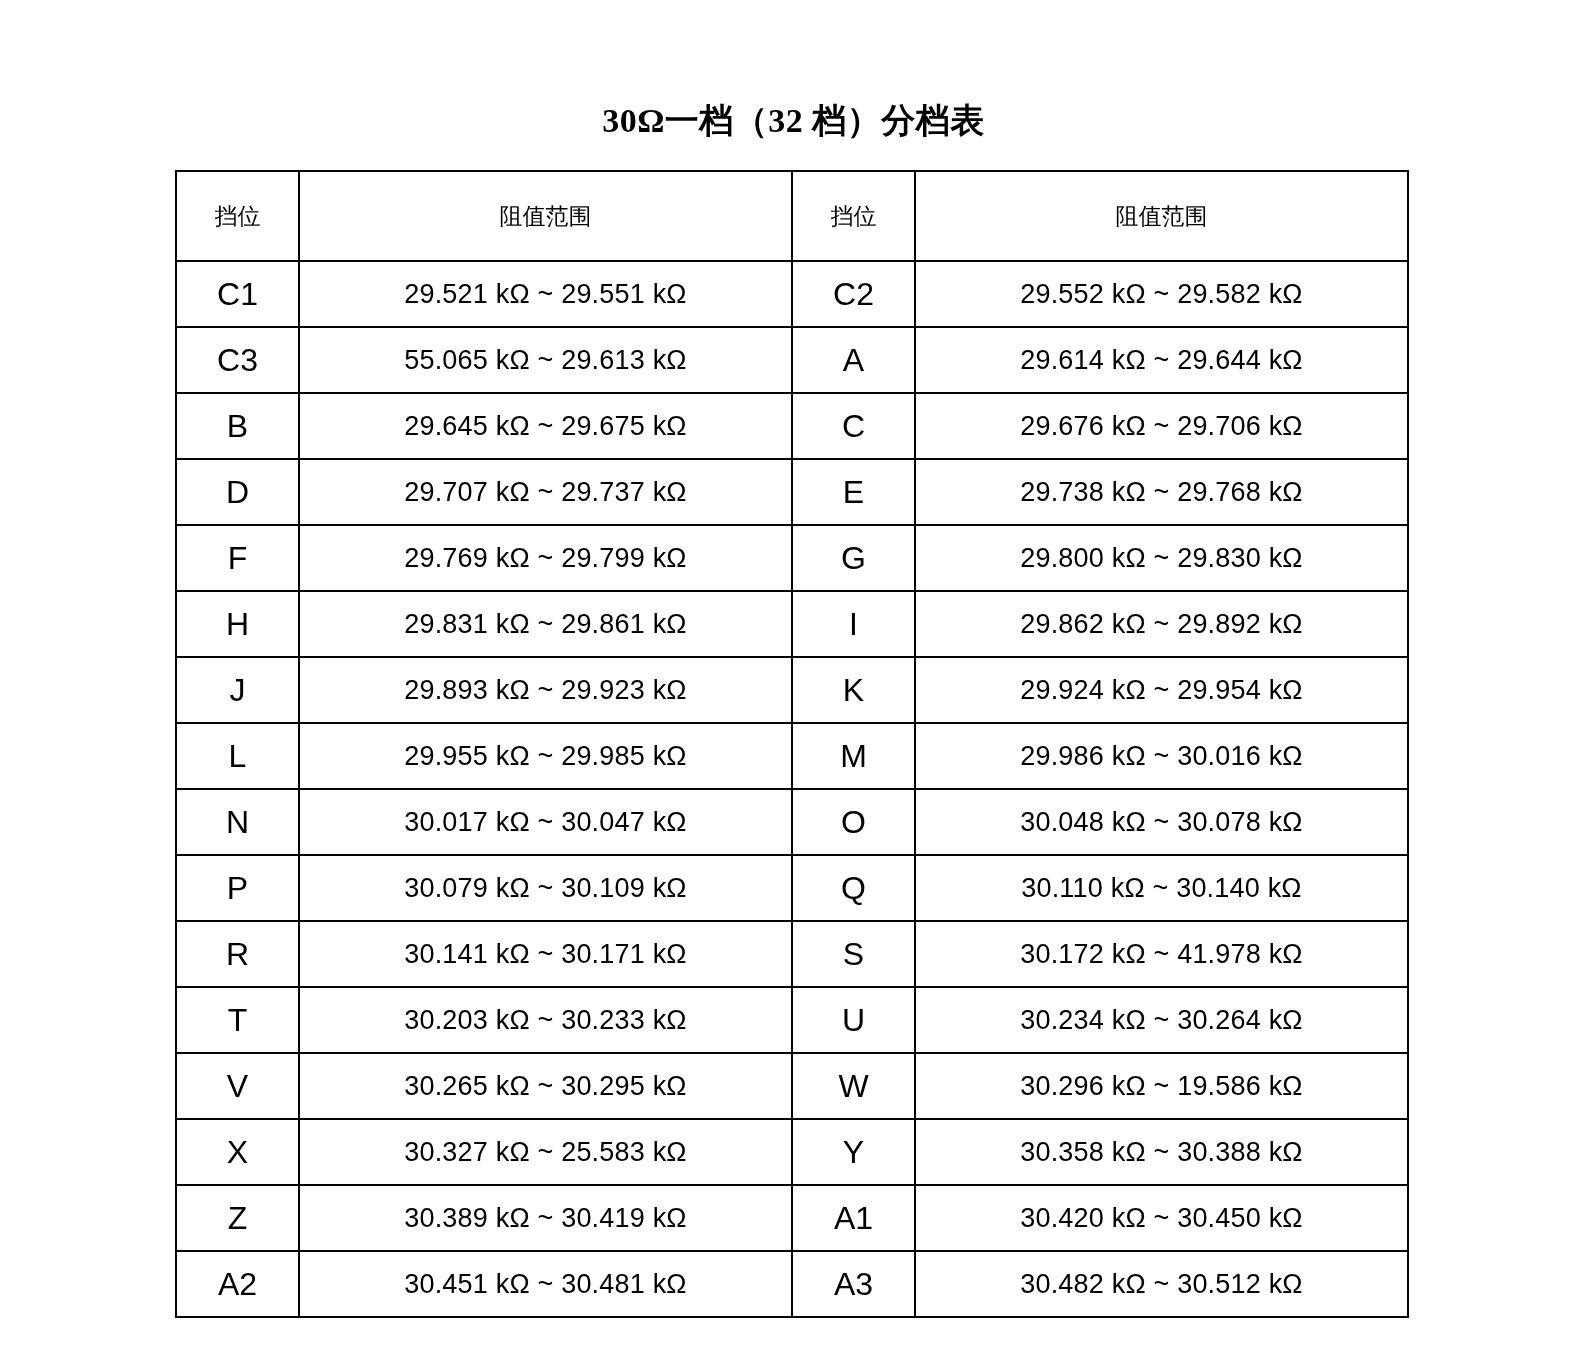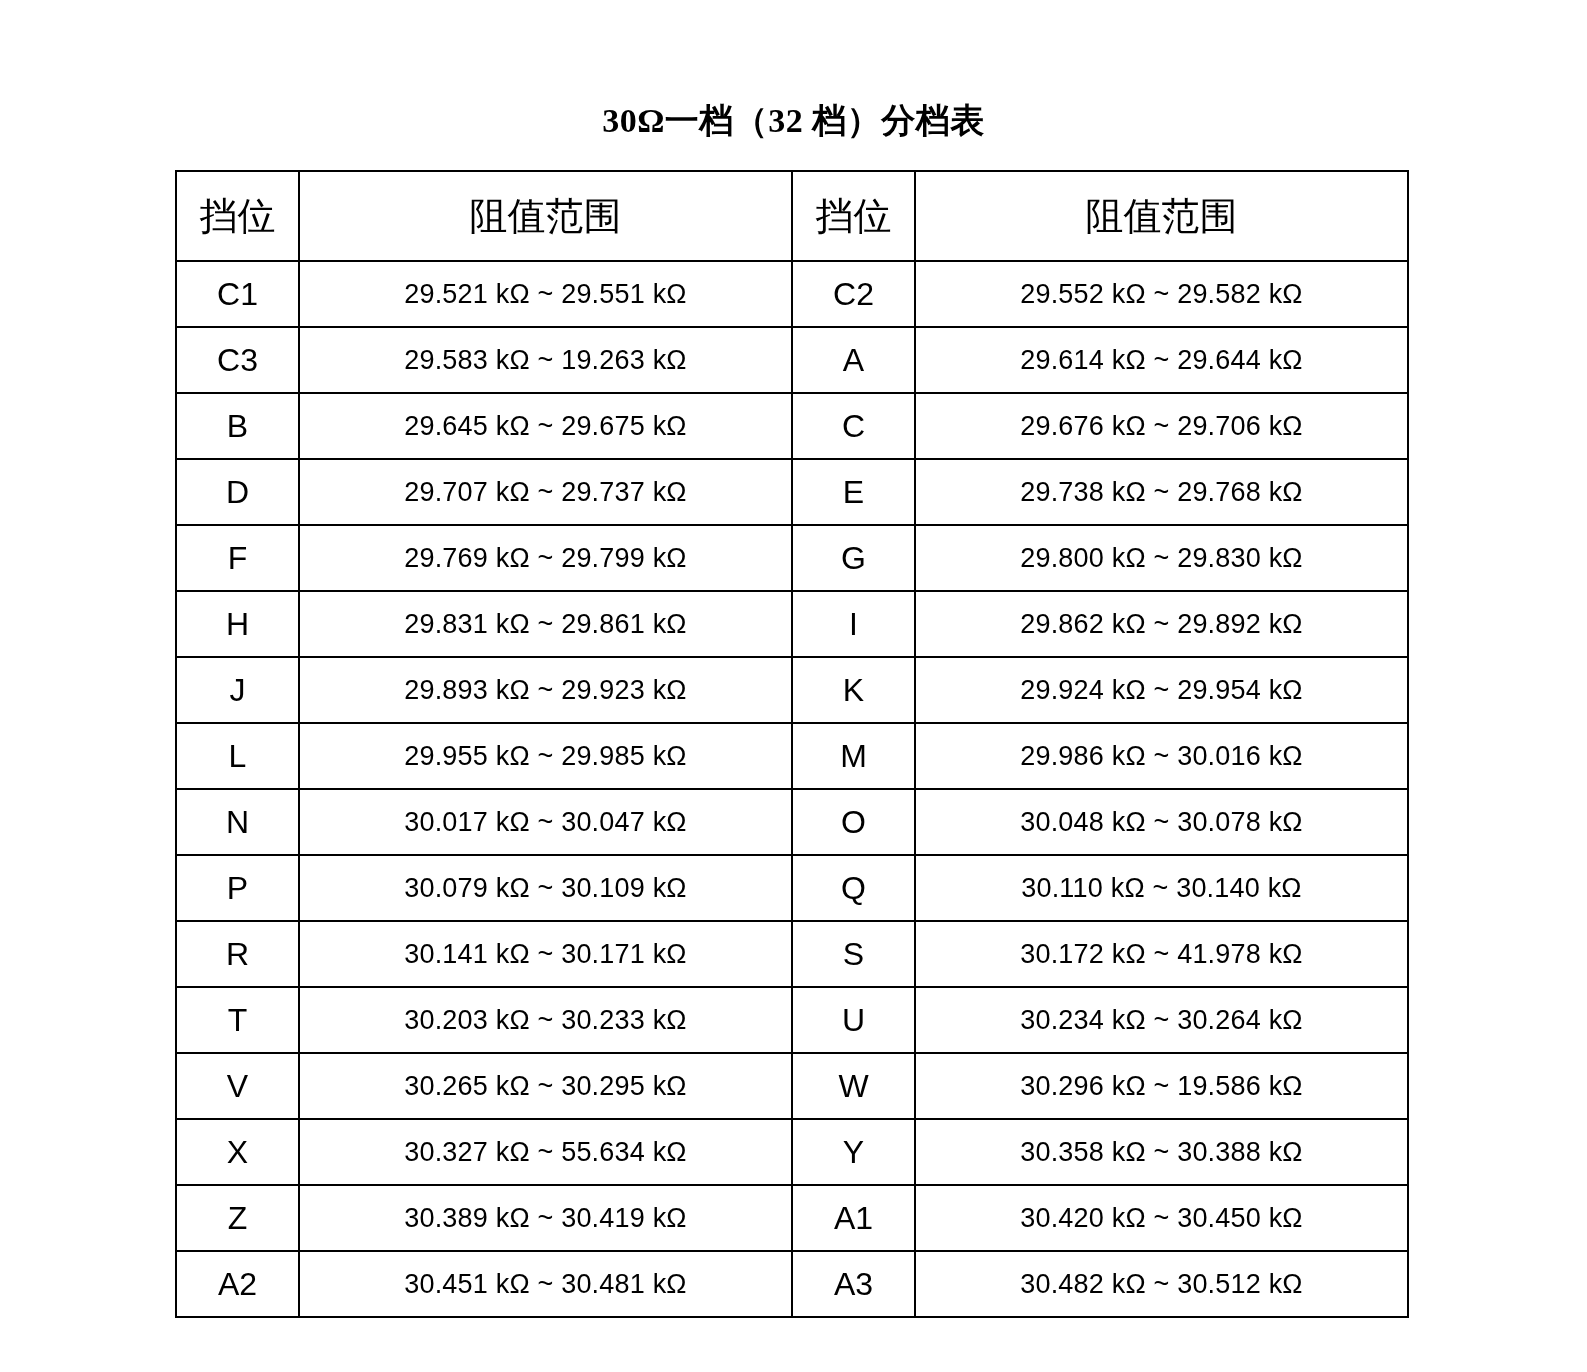--- a/index.html
+++ b/index.html
@@ -49,21 +49,21 @@
     vertical-align: middle;
     font-weight: normal;
     padding: 0;
   }
   col.c-grade { width: 123px; }
   col.c-range { width: 493px; }
 
   .head-row th {
     height: 88px;
     font-family: "Liberation Serif", serif;
-    font-size: 38px;
+    font-size: 23px;
   }
   .body-row td {
     height: 64px;
     font-size: 27px;
     font-family: "Liberation Sans", sans-serif;
   }
   .body-row td.grade-cell {
     font-size: 32px;
   }
   .body-row td.range-cell {
@@ -97,21 +97,21 @@
       </thead>
       <tbody id="table-body">
           <tr class="body-row">
             <td class="grade-cell">C1</td>
             <td class="range-cell">29.521 kΩ ~ 29.551 kΩ</td>
             <td class="grade-cell">C2</td>
             <td class="range-cell">29.552 kΩ ~ 29.582 kΩ</td>
           </tr>
           <tr class="body-row">
             <td class="grade-cell">C3</td>
-            <td class="range-cell">29.583 kΩ ~ 19.263 kΩ</td>
+            <td class="range-cell">55.065 kΩ ~ 29.613 kΩ</td>
             <td class="grade-cell">A</td>
             <td class="range-cell">29.614 kΩ ~ 29.644 kΩ</td>
           </tr>
           <tr class="body-row">
             <td class="grade-cell">B</td>
             <td class="range-cell">29.645 kΩ ~ 29.675 kΩ</td>
             <td class="grade-cell">C</td>
             <td class="range-cell">29.676 kΩ ~ 29.706 kΩ</td>
           </tr>
           <tr class="body-row">
@@ -169,21 +169,21 @@
             <td class="range-cell">30.234 kΩ ~ 30.264 kΩ</td>
           </tr>
           <tr class="body-row">
             <td class="grade-cell">V</td>
             <td class="range-cell">30.265 kΩ ~ 30.295 kΩ</td>
             <td class="grade-cell">W</td>
             <td class="range-cell">30.296 kΩ ~ 19.586 kΩ</td>
           </tr>
           <tr class="body-row">
             <td class="grade-cell">X</td>
-            <td class="range-cell">30.327 kΩ ~ 55.634 kΩ</td>
+            <td class="range-cell">30.327 kΩ ~ 25.583 kΩ</td>
             <td class="grade-cell">Y</td>
             <td class="range-cell">30.358 kΩ ~ 30.388 kΩ</td>
           </tr>
           <tr class="body-row">
             <td class="grade-cell">Z</td>
             <td class="range-cell">30.389 kΩ ~ 30.419 kΩ</td>
             <td class="grade-cell">A1</td>
             <td class="range-cell">30.420 kΩ ~ 30.450 kΩ</td>
           </tr>
           <tr class="body-row">

